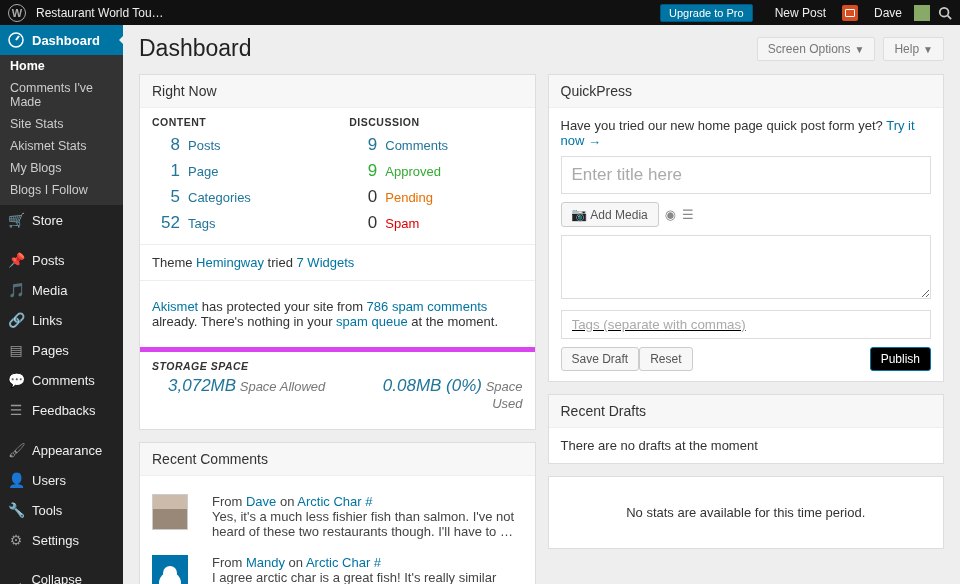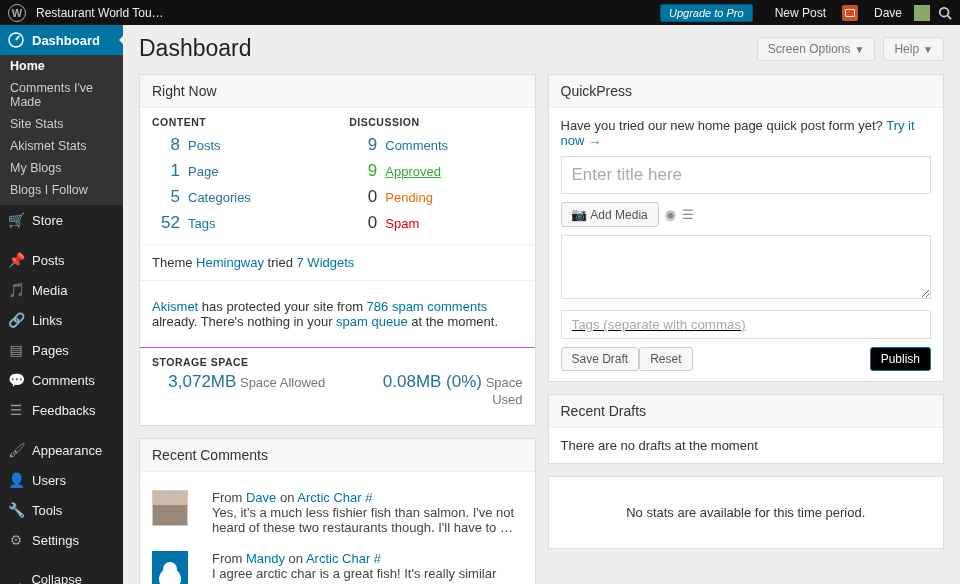--- a/index.html
+++ b/index.html
@@ -4,21 +4,21 @@
 <style>
 * { margin: 0; padding: 0; box-sizing: border-box; }
 body { font-family: -apple-system, "Segoe UI", Helvetica, Arial, sans-serif; font-size: 13px; color: #333; background: #eee; width: 960px; height: 584px; overflow: hidden; }
 a { color: #0074a2; text-decoration: none; cursor: pointer; }
 
 
 .topbar { height: 25px; background: #111; color: #ccc; display: flex; align-items: center; padding: 0 8px; font-size: 12px; }
 .wp-logo { width: 18px; height: 18px; border-radius: 50%; border: 1.5px solid #aaa; display: inline-flex; align-items: center; justify-content: center; margin-right: 10px; color:#aaa; font-weight: bold; font-size:11px;}
 .site-title { color: #eee; flex: 0 0 auto; }
 .spacer { flex: 1; }
-.upgrade-btn { background: #0074a2; color: #fff; font-size: 11px; padding: 2px 8px; border-radius: 2px; margin-right: 14px; border:1px solid #005684;font-style:italic;}
+.upgrade-btn { background: #0074a2; color: #fff; font-size: 11px; padding: 2px 8px; border-radius: 2px; margin-right: 14px; border:1px solid #005684;}
 .top-link { color: #eee; margin: 0 8px; }
 .notif { width: 16px; height: 16px; background: #d54e21; border-radius: 2px; display:inline-block; margin:0 8px; position:relative;}
 .notif::after{content:""; position:absolute; width:8px; height:6px; border:1px solid #fff; border-radius:1px; top:4px; left:3px;}
 .avatar-tiny { width:16px; height:16px; background:#8a6; display:inline-block; vertical-align:middle; margin-left:4px;}
 .search-ico { margin-left:8px; color:#ccc; }
 
 
 .wrap { display: flex; height: 567px; }
 .sidebar { width: 123px; background: #222; color: #eee; font-size: 13px; flex-shrink:0; }
 .sb-item { display: flex; align-items: center; padding: 7px 8px; color: #eee; cursor: pointer; gap:8px;}
@@ -43,21 +43,21 @@
 .box-h { background:#f7f7f7; border-bottom:1px solid #eee; padding:8px 12px; font-size:14px; font-weight:400;}
 .box-b { padding:10px 12px; font-size:13px; }
 
 .rn-sec-h { font-size:10.5px; letter-spacing:0.5px; color:#333; text-transform:uppercase; font-weight:600; padding:8px 12px 4px;}
 .rn-grid{ display:flex;}
 .rn-col{ flex:1; padding:0 12px 8px;}
 .rn-row{ display:flex; align-items:baseline; padding:3px 0;}
 .rn-num{ width:28px; text-align:right; font-size:17px; color:#21759b; margin-right:8px;}
 .rn-num.big{ width:28px;}
 .rn-lbl{ color:#21759b;}
-.rn-lbl.approved{ color:#3a3;text-decoration:underline;}
+.rn-lbl.approved{ color:#3a3;}
 .rn-lbl.pending{ color:#e66f00;}
 .rn-lbl.spam{ color:#d00;}
 .rn-num.zero{ color:#333;}
 
 .storage .sp-val{ color:#21759b; font-size:17px;}
 .storage .sp-lbl{ color:#777;}
 
 .qp-row{ margin-bottom:8px;}
 .qp-title{ width:100%; padding:8px 10px; border:1px solid #ddd; font-size:17px; color:#333;}
 .qp-title::placeholder{color:#aaa;}
@@ -221,21 +221,21 @@
                   <span class="rn-lbl spam">Spam</span>
                 </div>
             </div>
           </div>
           <div class="box-b" style="border-top:1px solid #eee">
             <span>Theme </span><a>Hemingway</a><span> tried </span><a>7 Widgets</a>
           </div>
           <div class="box-b" style="border-top:1px solid #eee; padding-top:18px; padding-bottom:18px;">
             <a>Akismet</a><span> has protected your site from </span><a>786 spam comments</a><span> already. There's nothing in your </span><a>spam queue</a><span> at the moment.</span>
           </div>
-          <div class="storage" style="border-top:1px solid #d946ef;">
+          <div class="storage" style="border-top:5px solid #d946ef;font-style:italic;">
             <div class="rn-sec-h">STORAGE SPACE</div>
             <div class="rn-grid" style="padding-bottom:10px;text-align:right;">
               <div class="rn-col"><span class="sp-val">3,072MB</span> <span class="sp-lbl">Space Allowed</span></div>
               <div class="rn-col"><span class="sp-val">0.08MB (0%)</span> <span class="sp-lbl">Space Used</span></div>
             </div>
           </div>
         </div>
 
         <div class="box">
           <div class="box-h">Recent Comments</div>

